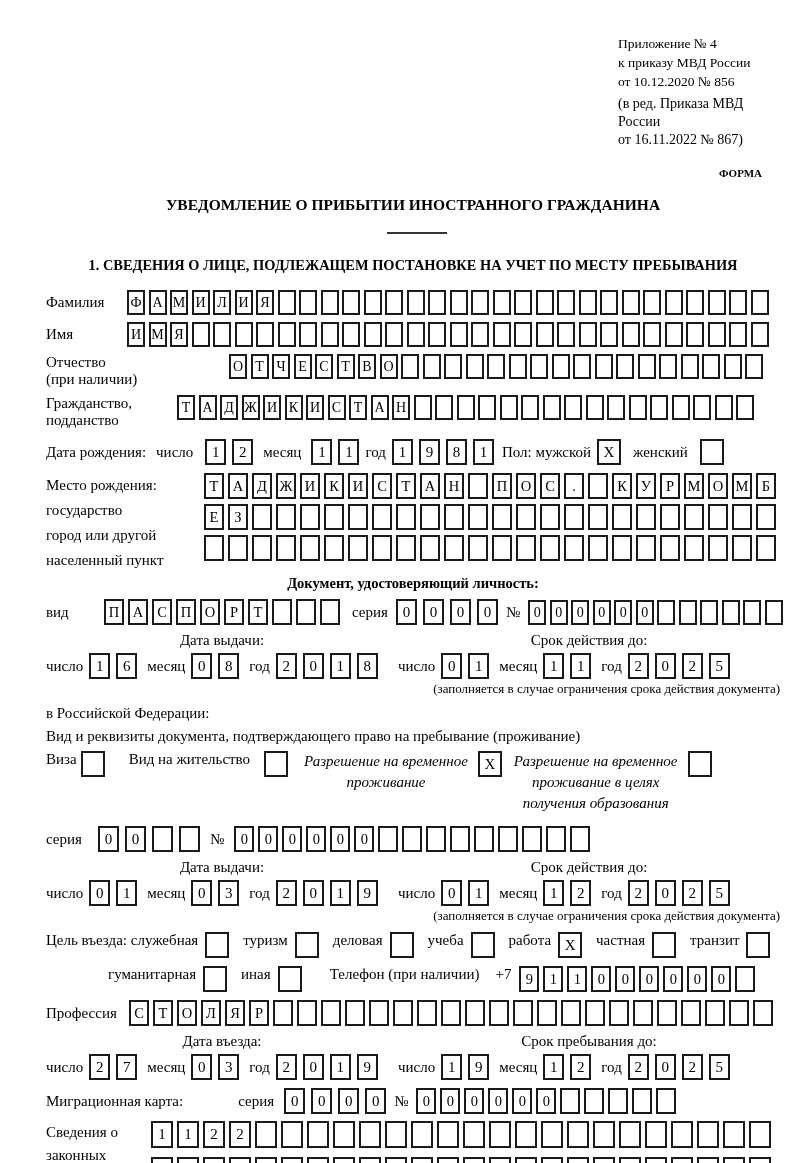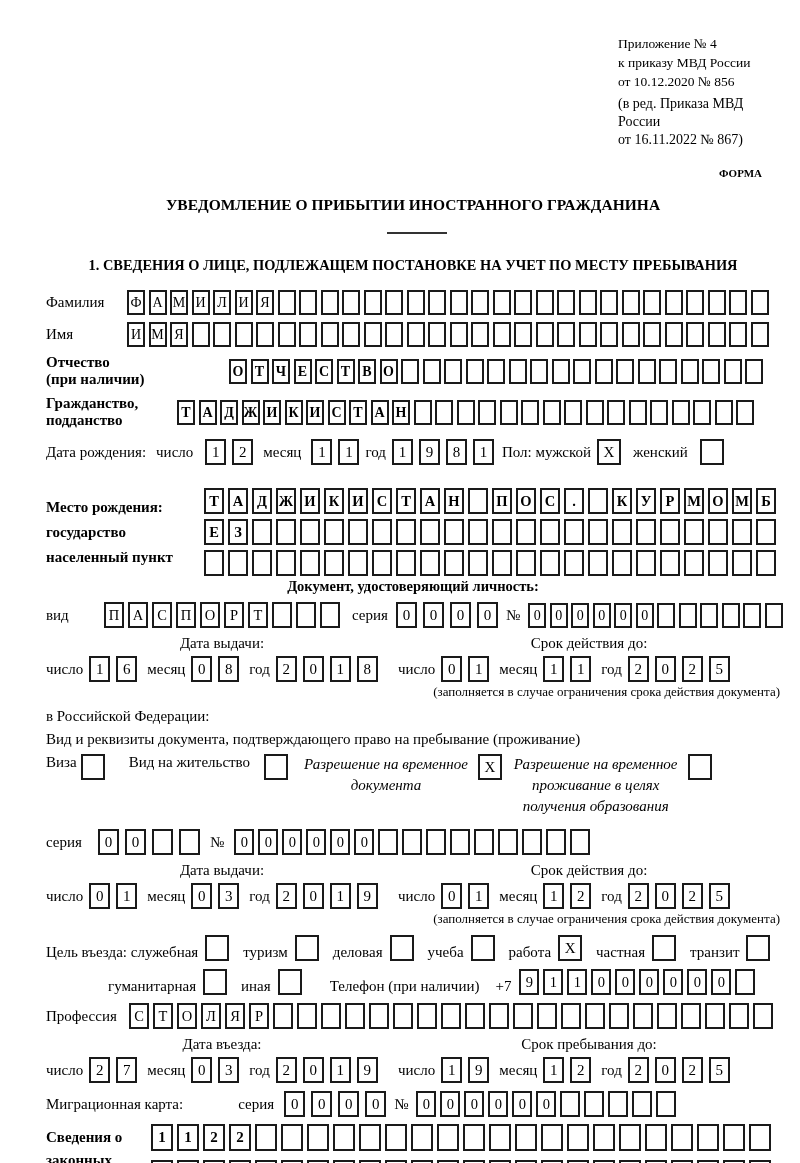--- a/index.html
+++ b/index.html
@@ -9,21 +9,21 @@
   .header-block { margin-left:572px; font-size:13.5px; line-height:19px; }
   .header-sub { font-size:14px; line-height:18px; margin-top:4px; }
   .form-label { text-align:right; padding-right:18px; font-weight:bold; font-size:11px; margin-top:18px; }
 
   .title { text-align:center; font-weight:bold; font-size:15.5px; line-height:1.55; margin-top:14px; }
   .title-underline { display:inline-block; width:60px; height:14px; border-bottom:2px solid #333; margin-left:8px; }
 
   .section-heading { text-align:center; font-weight:bold; font-size:14.4px; margin-top:16px; margin-bottom:16px; }
 
   .frow { display:flex; align-items:center; margin-bottom:7px; }
-  .frow.top { align-items:center;font-weight:bold; }
+  .frow.top { align-items:flex-start; }
   .flabel { font-size:15px; flex:none; }
   .lblcol div { font-size:15px; }
 
   .cellrow { display:flex; flex:none; }
   .cell { box-sizing:border-box; border:2px solid #1a1a1a; text-align:center; flex:none; background:#fff; }
   .sm > .cell { width:18px; height:25px; margin-right:3.5px; font-size:14px; line-height:21px; }
   .md > .cell { width:20px; height:26px; margin-right:4px;  font-size:14.5px; line-height:22px; }
   .lg > .cell { width:22px; height:27px; margin-right:4px;  font-size:15px; line-height:23px; }
   .dt > .cell { width:21px; height:26px; margin-right:6px;  font-size:15px; line-height:22px; }
   .cellrow > .cell:last-child { margin-right:0; }
@@ -45,21 +45,21 @@
   .note { font-size:13px; text-align:right; margin:2px 0 8px; }
 
   .text-line { font-size:15px; margin-bottom:6px; }
 
   .permits-row { display:flex; align-items:flex-start; margin:4px 0 12px; }
   .permits-row .multi { text-align:center; font-size:15px; line-height:21px;font-style:italic; }
   .gap12 { width:12px; flex:none; }
   .gap16 { width:16px; flex:none; }
   .gap24 { width:24px; flex:none; }
 
-  .purpose-row { display:flex; align-items:flex-end; margin-bottom:8px; font-size:15px; }
+  .purpose-row { display:flex; align-items:flex-start; margin-bottom:8px; font-size:15px; }
   .purpose-row .checkbox { margin-left:7px; margin-right:14px; }
   .purpose-row .checkbox:last-child { margin-right:0; }
   .mb5 { margin-bottom:5px; }
   .mb9 { margin-bottom:9px; }
 </style>
 </head>
 <body>
 
 <div class="page">
 
@@ -242,24 +242,25 @@
         <span class="cell">9</span>
         <span class="cell">8</span>
         <span class="cell">1</span>
       </span>
     <span class="flabel" style="margin-left:8px;"><span>Пол:</span>&nbsp;<span>мужской</span></span>
     <span class="checkbox" style="margin-left:6px;">X</span>
     <span class="flabel" style="margin-left:12px;">женский</span>
     <span class="checkbox" style="margin-left:12px;"></span>
   </div>
 
-  <div class="frow top" style="margin-top:23px; margin-bottom:2px;">
+  <div class="frow top" style="margin-top:8px; margin-bottom:2px;">
     <span class="lblcol" style="width:158px; flex:none; line-height:25px;">
       <div>Место рождения:</div>
       <div>государство</div>
+      <div>город или другой</div>
       <div>населенный пункт</div>
     </span>
     <span style="flex:none;">
       <div class="cellrow md mb5">
           <span class="cell">Т</span>
           <span class="cell">А</span>
           <span class="cell">Д</span>
           <span class="cell">Ж</span>
           <span class="cell">И</span>
           <span class="cell">К</span>
@@ -430,21 +431,21 @@
 
   <div class="permits-row">
     <span class="flabel">Виза</span>
     <span class="checkbox" style="margin-left:4px;"></span>
     <span class="gap24"></span>
     <span class="flabel">Вид на жительство</span>
     <span class="checkbox" style="margin-left:14px;"></span>
     <span class="gap16"></span>
     <span class="multi">
       <div>Разрешение на временное</div>
-      <div>документа</div>
+      <div>проживание</div>
     </span>
     <span class="checkbox" style="margin-left:10px;">X</span>
     <span class="gap12"></span>
     <span class="multi">
       <div>Разрешение на временное</div>
       <div>проживание в целях</div>
       <div>получения образования</div>
     </span>
     <span class="checkbox" style="margin-left:10px;"></span>
   </div>

